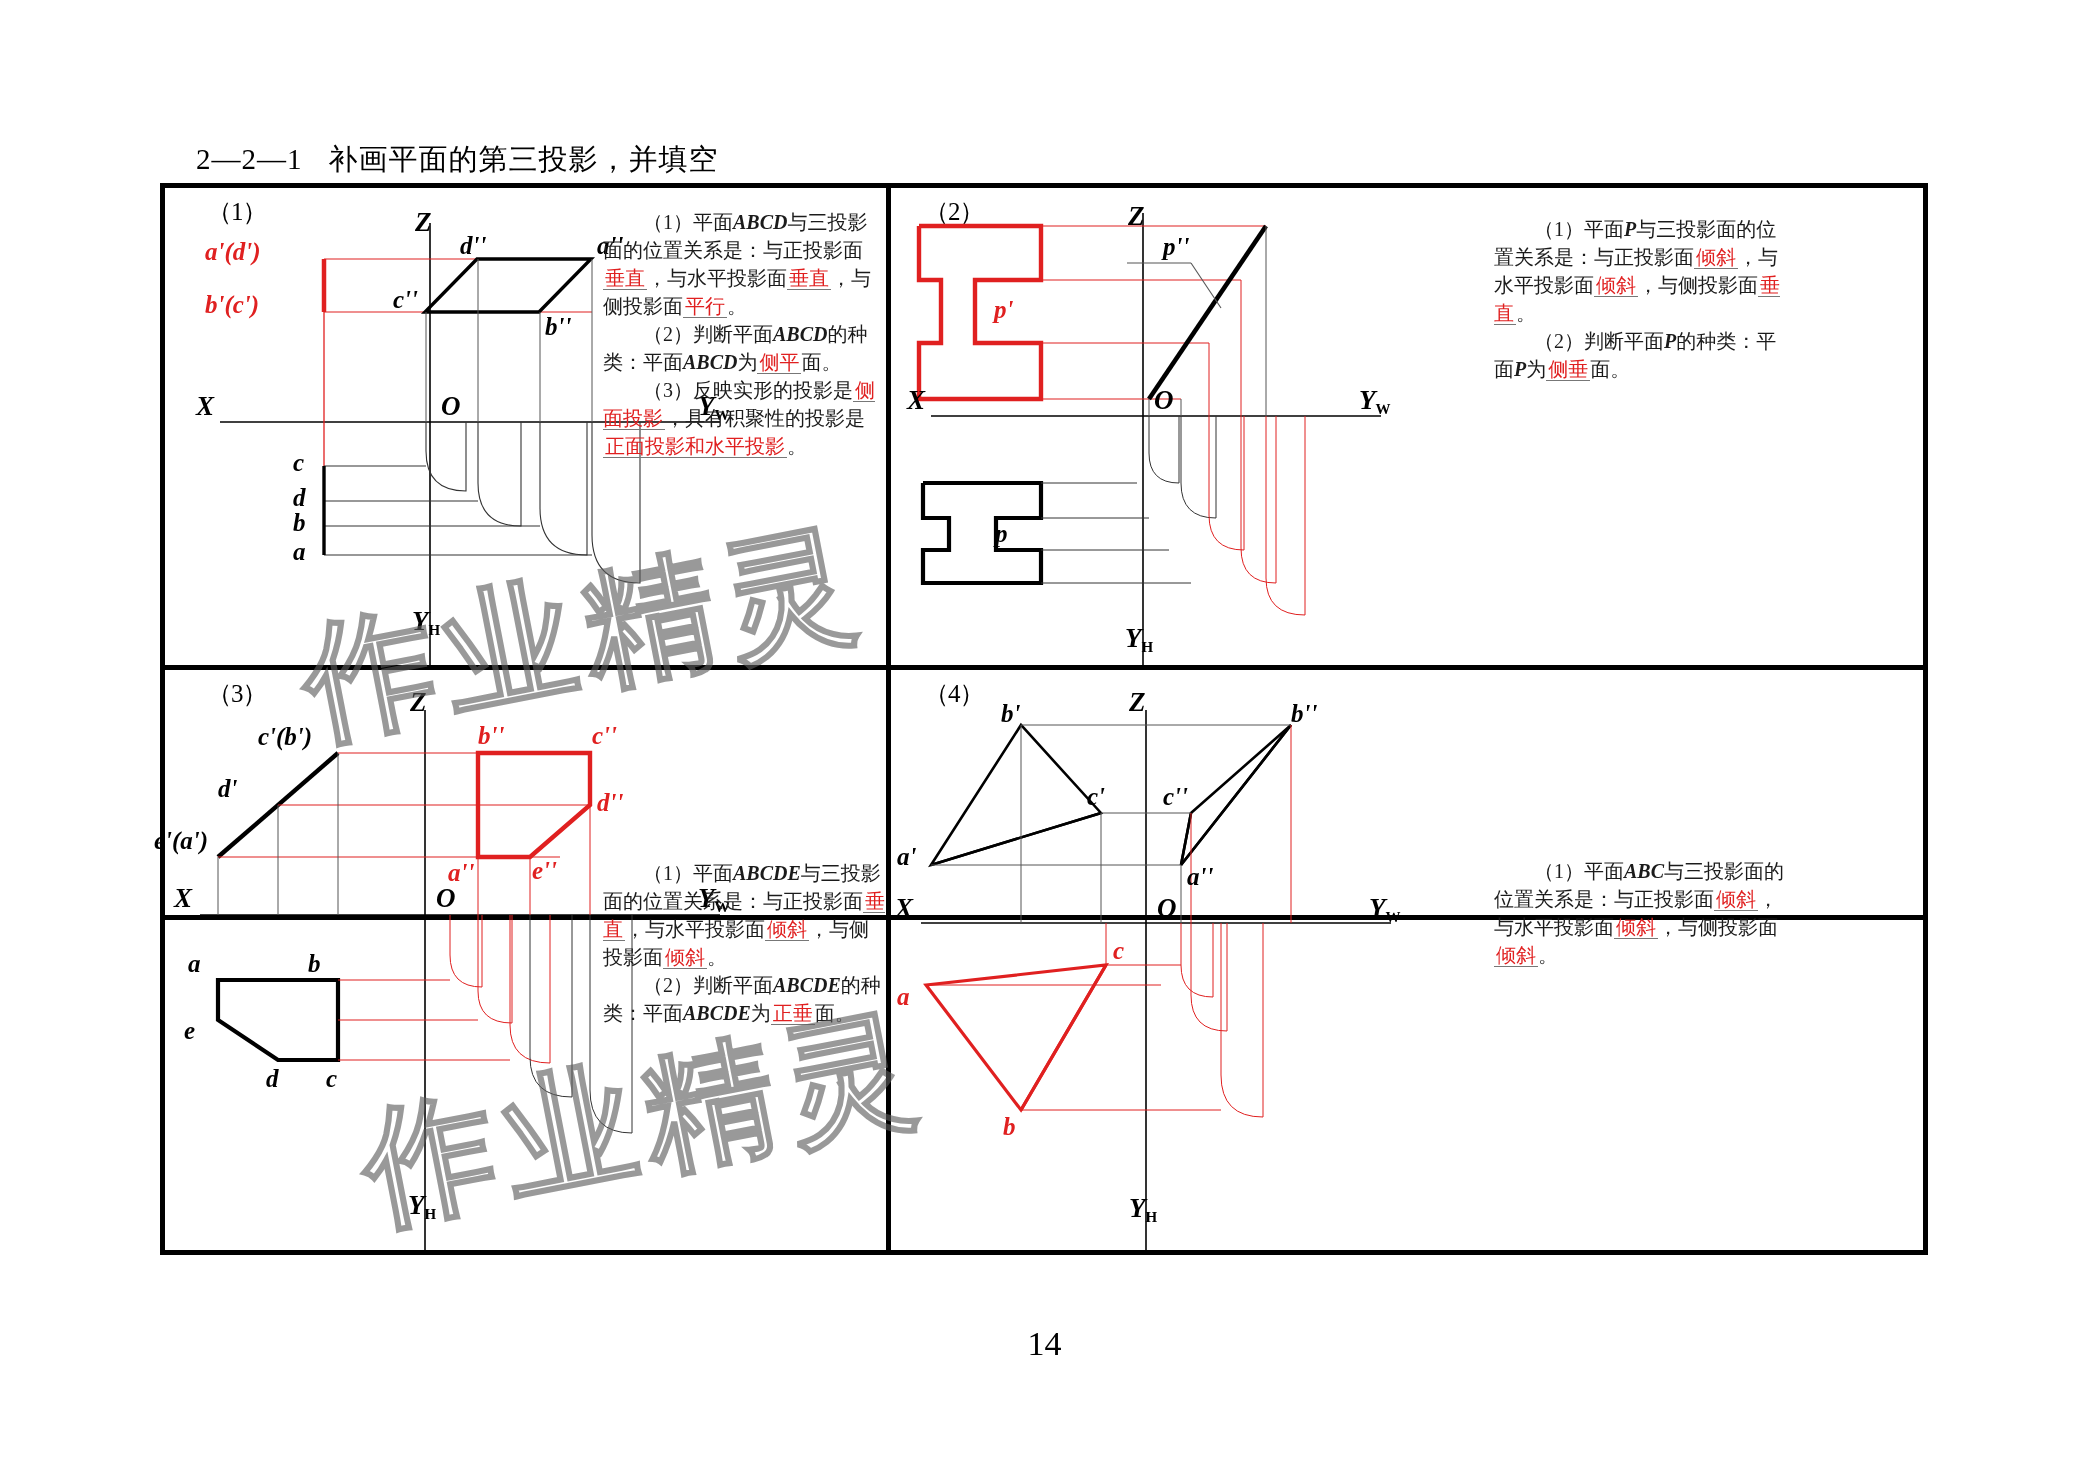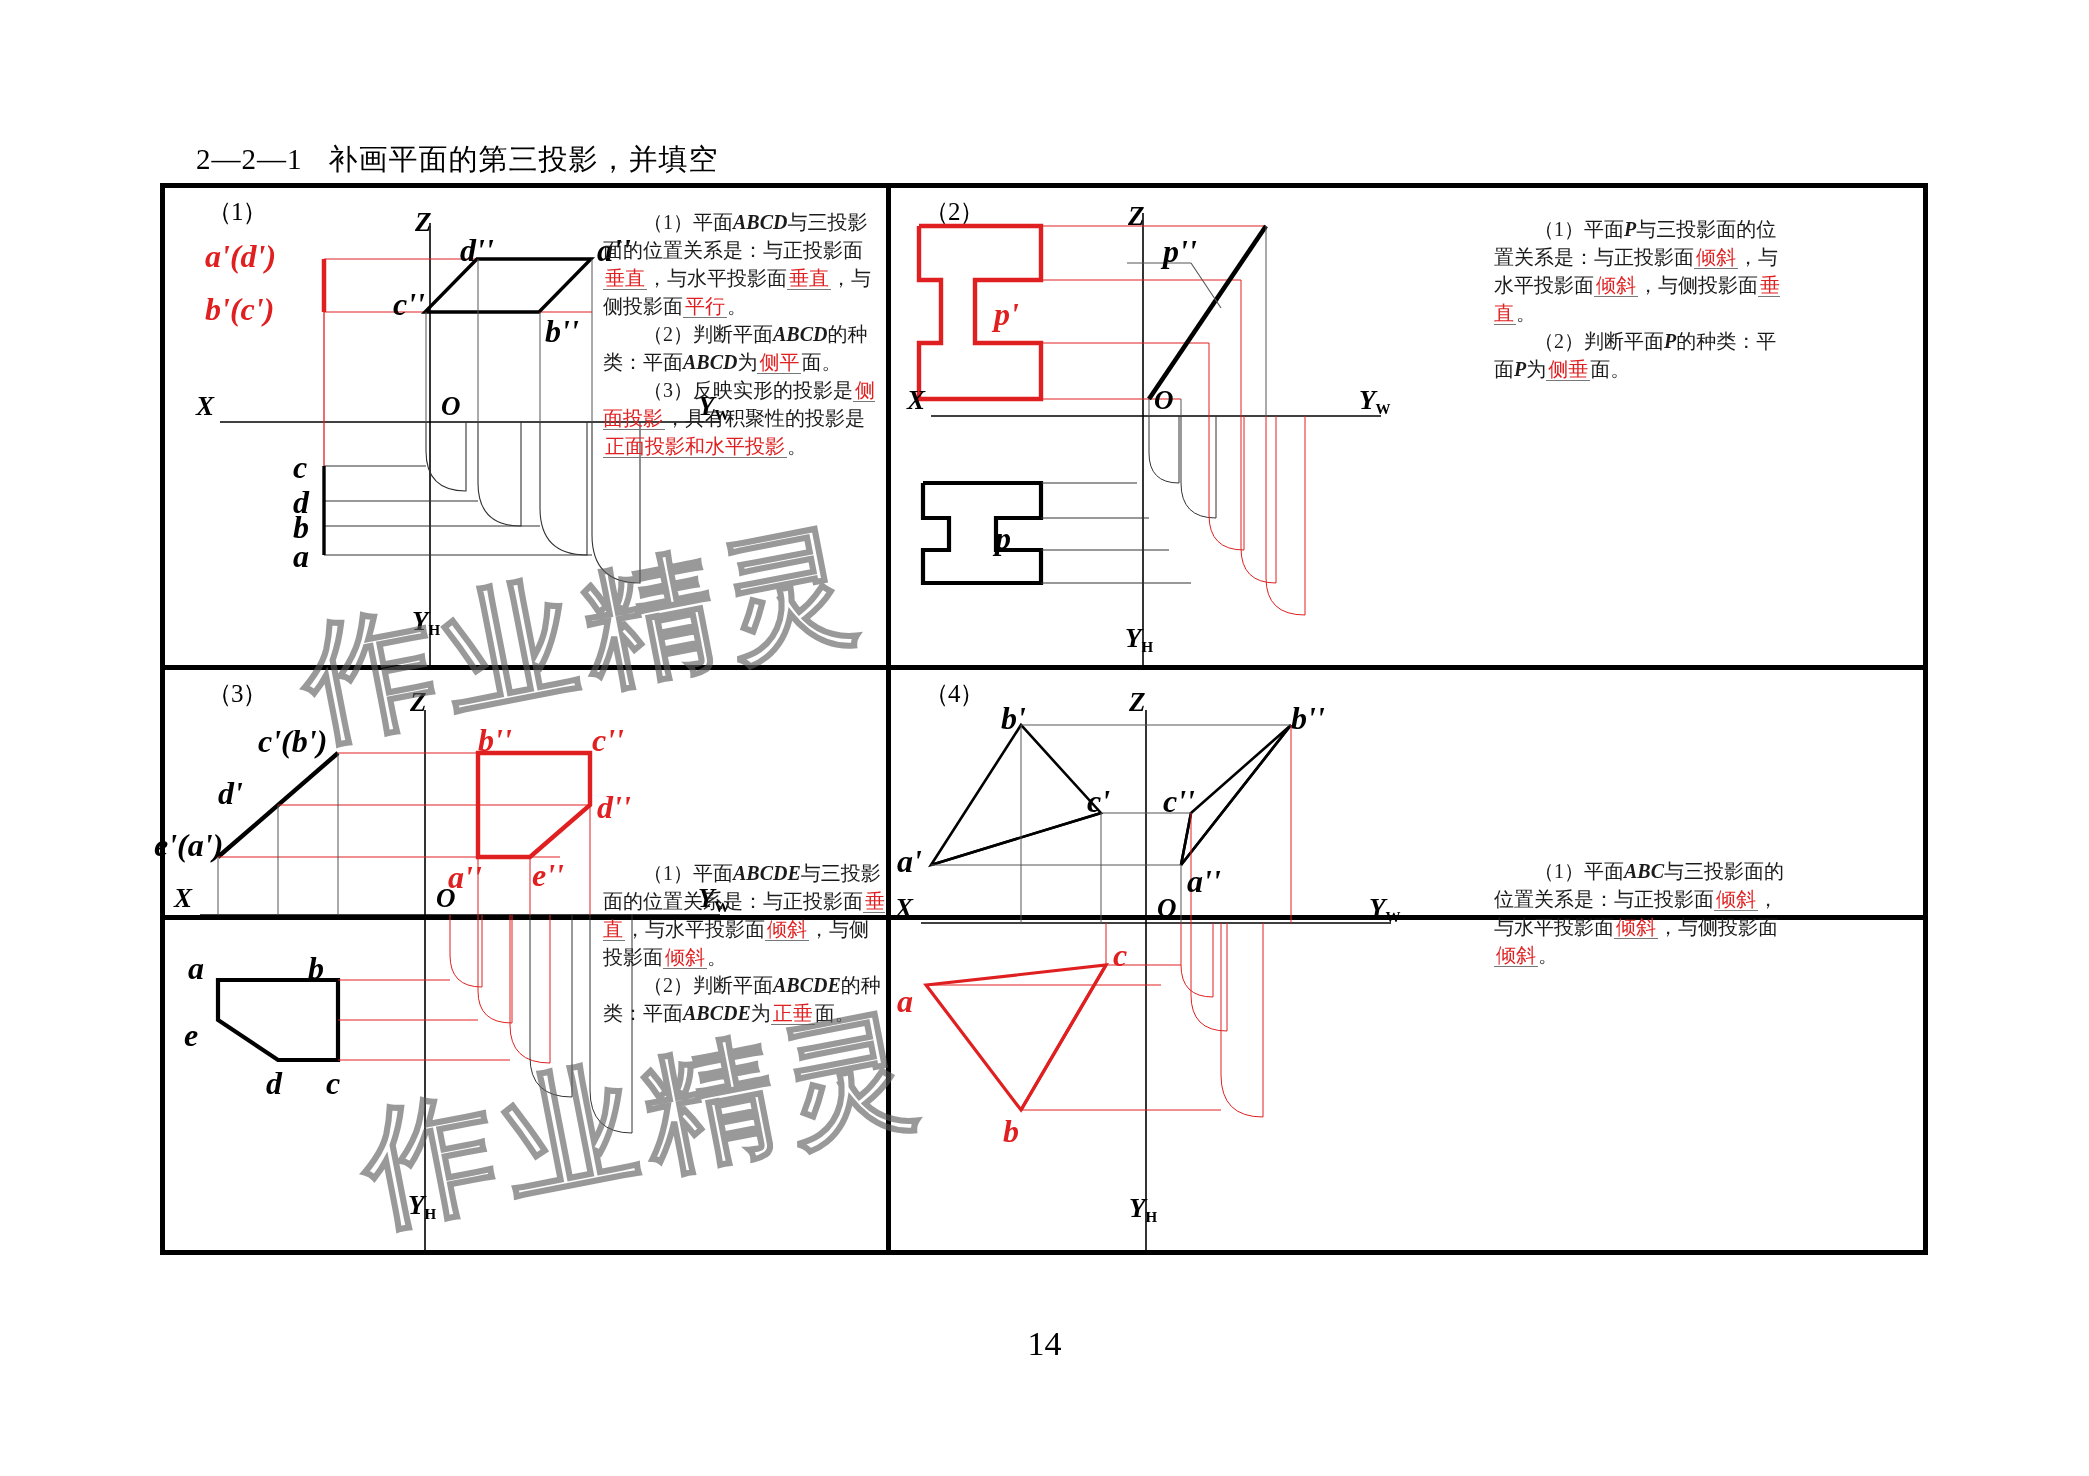--- a/index.html
+++ b/index.html
@@ -19,21 +19,21 @@
   .cellnum{position:absolute;font-size:25px;letter-spacing:-1px;}
   svg{position:absolute;left:0;top:0;overflow:visible;}
 
   
   .txt{position:absolute;font-size:20px;line-height:28px;color:#1b1b1b;}
   .txt p{margin:0;text-indent:2em;white-space:normal;}
   .bi{font-family:"Liberation Serif",serif;font-weight:bold;font-style:italic;letter-spacing:0px;}
   .ans{color:#e02020;border-bottom:1.5px solid #777;padding:0 2px;}
 
   
-  .lab{position:absolute;font-family:"Liberation Serif",serif;font-style:italic;font-weight:bold;font-size:32px;white-space:nowrap;}
+  .lab{position:absolute;font-family:"Liberation Serif",serif;font-style:italic;font-weight:bold;font-size:25px;white-space:nowrap;}
   .lab.red{color:#e02020;}
   .lab.plain{font-weight:bold;}
   .axlab{position:absolute;font-family:"Liberation Serif",serif;font-style:italic;font-weight:bold;font-size:27px;}
   .axlab sub{font-size:15px;font-style:normal;font-weight:bold;vertical-align:baseline;position:relative;top:5px;}
 
   
   .wm{position:absolute;font-family:"DejaVu Sans","Liberation Sans",sans-serif;font-weight:bold;
       color:transparent;-webkit-text-stroke:2px rgba(90,90,90,.62);
       font-size:132px;letter-spacing:10px;transform:rotate(-11deg);white-space:nowrap;pointer-events:none;}
 

